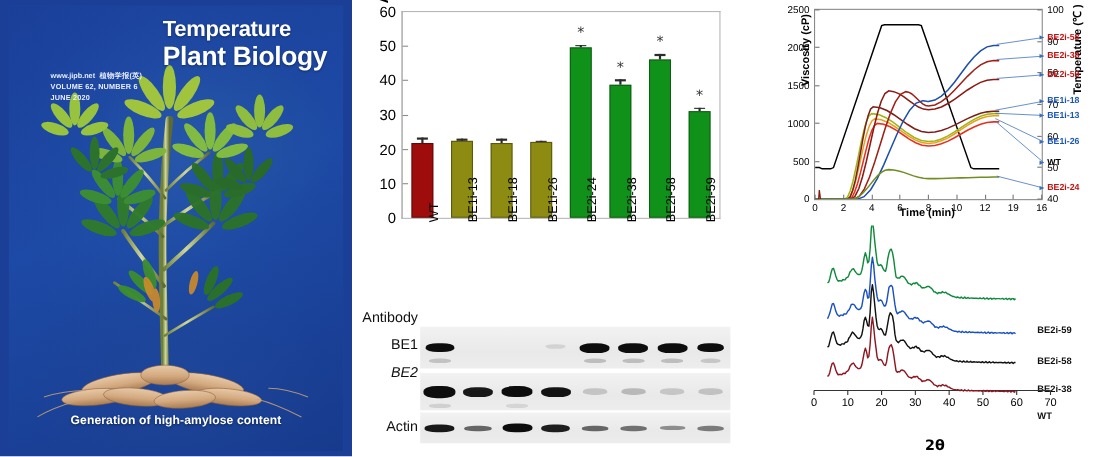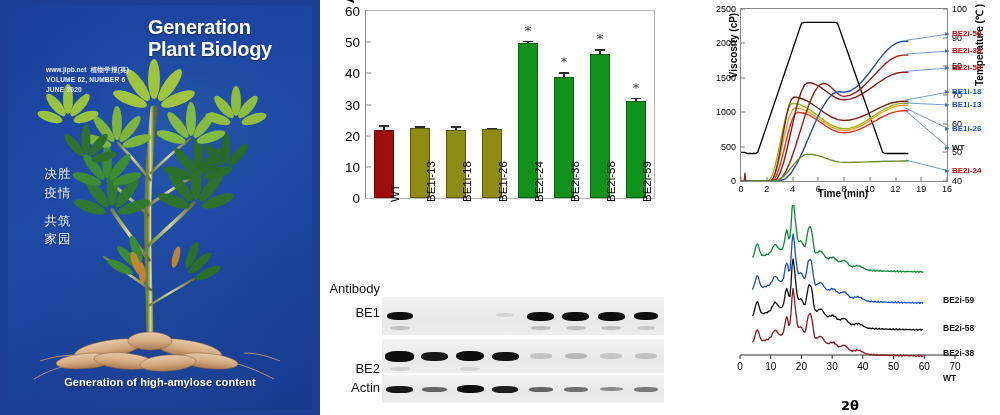--- a/index.html
+++ b/index.html
@@ -11,21 +11,21 @@
   .cover-inner{position:absolute;left:8px;top:5px;width:304px;height:405px;background:#1c46a0;overflow:hidden;}
   .cov-bg{position:absolute;inset:0;background:
       radial-gradient(ellipse 160px 120px at 62% 30%, #23539f 0%, rgba(28,70,160,0) 70%),
       radial-gradient(ellipse 200px 160px at 50% 85%, #1d4496 0%, rgba(28,70,160,0) 70%),
       linear-gradient(160deg,#1a3f99 0%,#1d4aa6 45%,#173a8c 100%);}
   .jipb{position:absolute;left:26px;top:16px;font-family:"DejaVu Sans",sans-serif;font-weight:bold;
         font-size:45px;color:#fff;letter-spacing:-1.5px;line-height:1;text-shadow:0 1px 2px rgba(0,0,0,.35);}
   .jtitle{position:absolute;left:140px;top:12px;color:#fff;line-height:1.08;text-shadow:0 1px 2px rgba(0,0,0,.4);}
   .jt1{font-size:15px;font-weight:normal;font-family:"Liberation Sans",sans-serif;}
   .jt2{font-size:20px;font-weight:bold;letter-spacing:-.3px;}
-  .jt3{font-size:20px;font-weight:bold;letter-spacing:-.3px;}
+  .jt3{font-size:24px;font-weight:bold;letter-spacing:-.3px;}
   .jmeta{position:absolute;left:38px;top:60px;color:#e9eefb;font-size:6.6px;line-height:1.5;font-weight:bold;letter-spacing:.2px;}
   .jmeta .web{letter-spacing:0;}
   .cn{position:absolute;left:30px;top:160px;width:40px;color:#eef2ff;font-size:12.5px;line-height:1.5;
       font-family:"DejaVu Sans",sans-serif;text-align:center;letter-spacing:1px;text-shadow:0 1px 2px rgba(0,0,0,.4);}
   .cn .gap{display:block;height:9px;}
   .cover-cap{position:absolute;left:0;right:0;bottom:22px;text-align:center;color:#fff;font-size:11px;
              font-weight:bold;letter-spacing:.1px;text-shadow:0 1px 2px rgba(0,0,0,.5);}
 
   
   .plant{position:absolute;left:0;top:0;width:304px;height:405px;}
@@ -248,33 +248,28 @@
         </g>
         <g stroke="#c9a077" stroke-width="1" fill="none" opacity=".85">
           <path d="M60 360 C46 364 36 368 26 374"></path>
           <path d="M226 358 C242 362 254 368 266 374"></path>
           <path d="M70 350 C56 350 44 352 32 356"></path>
           <path d="M236 348 C250 348 262 352 272 356"></path>
         </g>
       </svg>
 
       <div class="jtitle">
-        <div class="jt2">Generation</div>
+        <div class="jt2">Temperature</div>
         <div class="jt3">Plant Biology</div>
       </div>
       <div class="jmeta">
         <div><span class="web">www.jipb.net</span>
              &nbsp;<span>植物学报(英)</span></div>
         <div>VOLUME 62, NUMBER 6</div>
         <div>JUNE 2020</div>
-      </div>
-      <div class="cn">
-        <span>决胜疫情</span>
-        <span class="gap"></span>
-        <span>共筑家园</span>
       </div>
       <div class="cover-cap">Generation of high-amylose content</div>
     </div>
   </div>
 
   <div class="barpanel">
     <div class="ylab-wrap">
       <div class="ylab">Amylose content (%)</div>
     </div>
     <div class="plotbox" id="barbox">
@@ -325,21 +320,21 @@
         <div class="errbar" style="left: 269.25px; top: 86.955px; height: 3.42833px;"></div>
         <div class="errcap" style="left: 265px; top: 86.955px; width: 10px;"></div>
         <div class="star" style="left: 270px; top: 68.955px;">*</div>
         <div class="xlabel" style="left: 275px;">BE2i-59</div>
       </div>
   </div>
 
   <div class="blotpanel">
     <div class="blot-lab" style="left:-6px;top:6px;width:66px;">Antibody</div>
     <div class="blot-lab" style="left:-6px;top:30px;width:66px;">BE1</div>
-    <div class="blot-lab" style="left:-6px;top:86px;width:66px;">BE2</div>
+    <div class="blot-lab" style="left:-6px;top:56px;width:66px;font-style:italic;">BE2</div>
     <div class="blot-lab" style="left:-6px;top:105px;width:66px;">Actin</div>
     <div id="blotrows">
         <div class="blot-row" style="top: 22px; height: 38px; background: linear-gradient(rgb(242, 242, 242), rgb(233, 233, 233) 60%, rgb(237, 237, 237));">
           <div class="band" style="left: 4.625px; top: 15px; width: 26px; height: 8px; background: rgb(13, 13, 13); opacity: 1;"></div>
           <div class="band" style="left: 145.125px; top: 14.5px; width: 27px; height: 9px; background: rgb(13, 13, 13); opacity: 1;"></div>
           <div class="band" style="left: 180.375px; top: 14.5px; width: 27px; height: 9px; background: rgb(13, 13, 13); opacity: 1;"></div>
           <div class="band" style="left: 215.625px; top: 14.5px; width: 27px; height: 9px; background: rgb(13, 13, 13); opacity: 1;"></div>
           <div class="band" style="left: 252.375px; top: 15px; width: 24px; height: 8px; background: rgb(13, 13, 13); opacity: 1;"></div>
           <div class="band" style="left: 7.625px; top: 29px; width: 20px; height: 4px; background: rgb(13, 13, 13); opacity: 0.18;"></div>
           <div class="band" style="left: 148.625px; top: 29px; width: 20px; height: 4px; background: rgb(13, 13, 13); opacity: 0.2;"></div>

